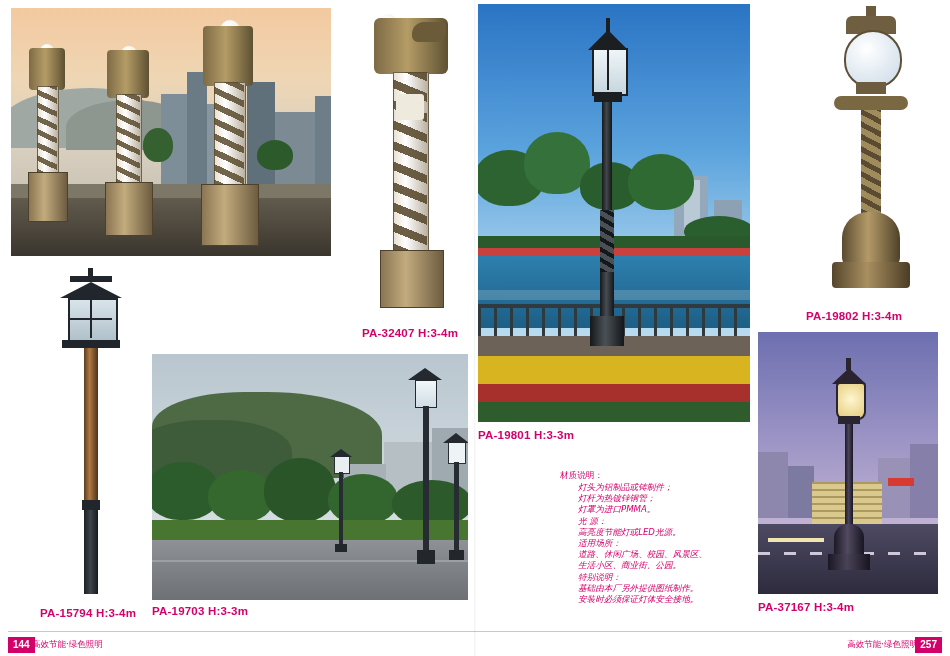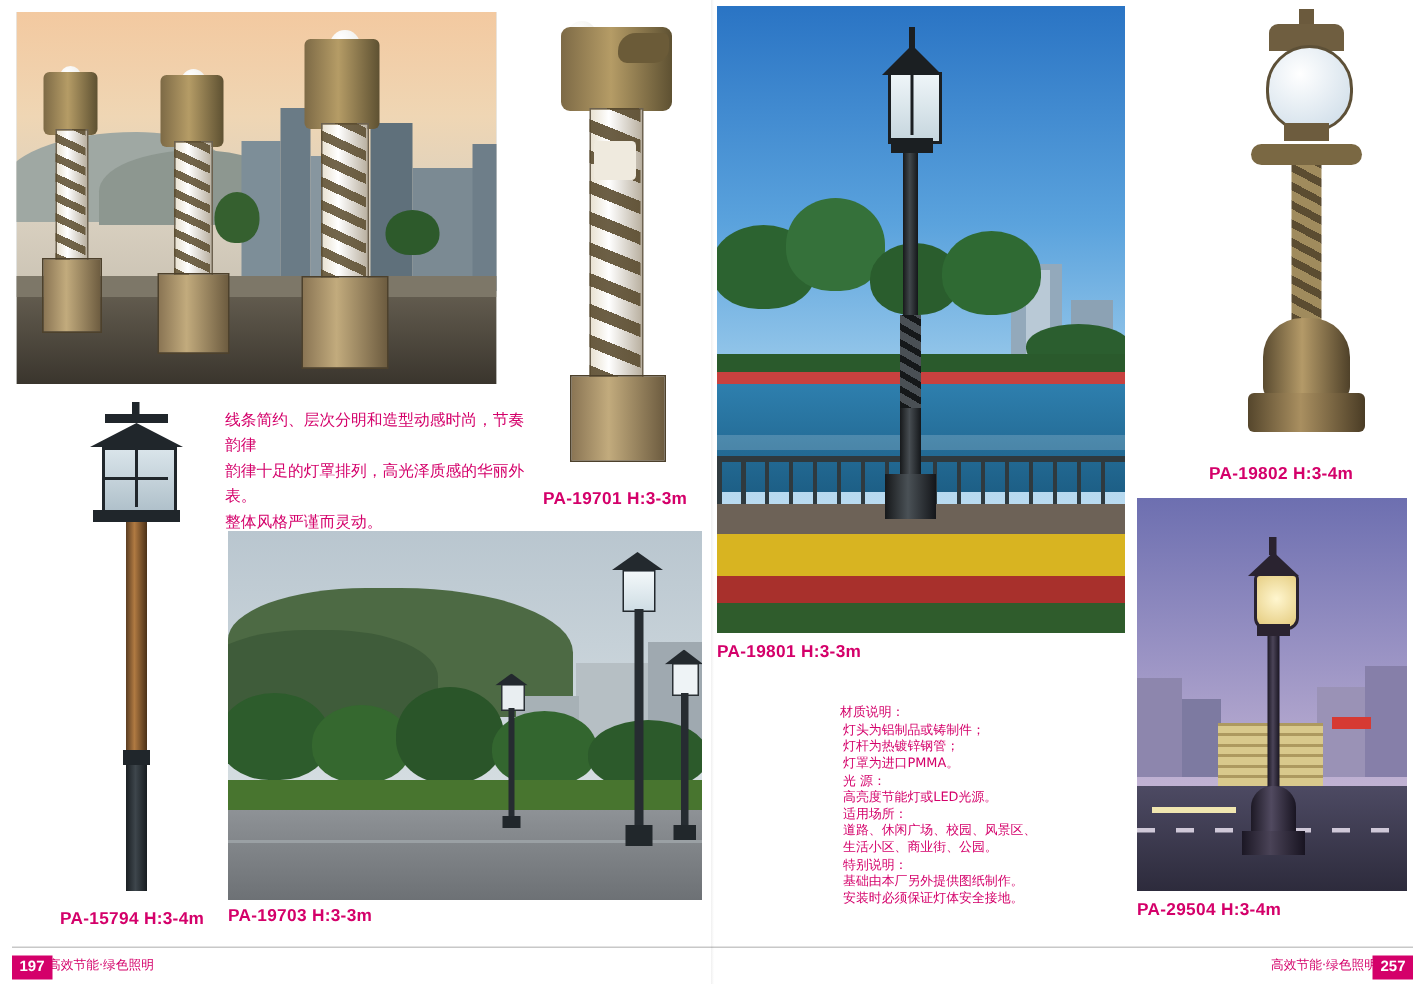--- a/index.html
+++ b/index.html
@@ -199,21 +199,21 @@
   <div class="photo" style="left:360px; top:8px; width:110px; height:300px; background:#ffffff;">
     <div style="position:absolute;inset:0;background:#ffffff;"></div>
     <div class="lamp-globe" style="left:18px;top:6px;width:20px;height:20px;"></div>
     <div class="col-dragon" style="left:14px;top:10px;width:74px;height:56px;border-radius:6px;"></div>
     <div style="position:absolute;left:52px;top:14px;width:34px;height:20px;background:#6b5b38;border-radius:12px 4px 10px 6px;"></div>
     <div class="col-shaft" style="left:33px;top:64px;width:34px;height:180px;"></div>
     <div style="position:absolute;left:33px;top:64px;width:34px;height:180px;background:repeating-linear-gradient(22deg, rgba(88,73,44,0.88) 0 8px, rgba(255,255,255,0) 8px 19px);"></div>
     <div style="position:absolute;left:36px;top:86px;width:28px;height:26px;background:#efeade;border-radius:3px;"></div>
     <div class="col-base" style="left:20px;top:242px;width:62px;height:56px;"></div>
   </div>
-  <div class="cap" style="left:362px; top:327px;">PA-19701 H:3-3m</div>
+  <div class="cap" style="left:362px; top:327px;">PA-32407 H:3-4m</div>
 
   <div class="photo" style="left:478px; top:4px; width:272px; height:418px;">
     <div class="sky-blue"></div>
 
     <div class="bldg" style="left:196px;top:172px;width:34px;height:62px;background:#93a9bb;"></div>
     <div class="bldg" style="left:206px;top:176px;width:16px;height:58px;background:#b9c9d6;"></div>
     <div class="bldg" style="left:236px;top:196px;width:28px;height:40px;background:#8ca2b4;"></div>
 
     <div class="foliage" style="left:-4px;top:146px;width:70px;height:56px;background:#2c6330;"></div>
     <div class="foliage" style="left:46px;top:128px;width:66px;height:62px;background:#35713a;"></div>
@@ -332,40 +332,37 @@
     <div style="position:absolute;left:10px;top:206px;width:56px;height:4px;background:#f0e6b0;"></div>
 
     <div style="position:absolute;left:88px;top:26px;width:5px;height:12px;background:#2a2330;"></div>
     <div style="position:absolute;left:74px;top:36px;width:34px;height:16px;background:#2a2330;clip-path:polygon(50% 0,100% 100%,0 100%);"></div>
     <div style="position:absolute;left:78px;top:50px;width:26px;height:34px;background:radial-gradient(circle at 50% 45%, #fff6cf, #e3c97a);border:2px solid #2a2330;border-radius:4px 4px 8px 8px;"></div>
     <div style="position:absolute;left:80px;top:84px;width:22px;height:8px;background:#2a2330;"></div>
     <div style="position:absolute;left:87px;top:92px;width:8px;height:104px;background:linear-gradient(to right,#1d1925,#4b4458 45%,#1a1622);"></div>
     <div style="position:absolute;left:76px;top:192px;width:30px;height:34px;background:linear-gradient(to right,#1d1925,#514a60 45%,#191522);border-radius:14px 14px 4px 4px;"></div>
     <div style="position:absolute;left:70px;top:222px;width:42px;height:16px;background:linear-gradient(to right,#1b1724,#4a4357 45%,#181421);"></div>
   </div>
-  <div class="cap" style="left:758px; top:601px;">PA-29504 H:3-4m</div>
-
-  <div class="note-red" style="left:150px; top:272px; width:200px; white-space:pre-line;">线条简约、层次分明和造型动感时尚，节奏韵律
-韵律十足的灯罩排列，高光泽质感的华丽外表。
-整体风格严谨而灵动。</div>
+  <div class="cap" style="left:758px; top:601px;">PA-37167 H:3-4m</div>
+
 
   <div class="spec" style="left:560px; top:470px; width:200px;">材质说明：</div>
-  <div class="spec" style="left:562px; top:482px; width:200px;">灯头为铝制品或铸制件；
+  <div class="spec" style="left:578px; top:482px; width:200px;font-style:italic;">灯头为铝制品或铸制件；
 灯杆为热镀锌钢管；
 灯罩为进口PMMA。
 光      源：
 高亮度节能灯或LED光源。
 适用场所：
 道路、休闲广场、校园、风景区、
 生活小区、商业街、公园。
 特别说明：
 基础由本厂另外提供图纸制作。
 安装时必须保证灯体安全接地。</div>
 
   <div class="footer-rule"></div>
-  <div class="folio-box" style="left:8px;">197</div>
+  <div class="folio-box" style="left:8px;">144</div>
   <div class="folio-text" style="left:32px;">高效节能·绿色照明</div>
 
   <div class="folio-box" style="right:8px;">257</div>
   <div class="folio-text" style="right:32px;">高效节能·绿色照明</div>
 
   <div class="gutter"></div>
 </div>
 
 </body></html>

